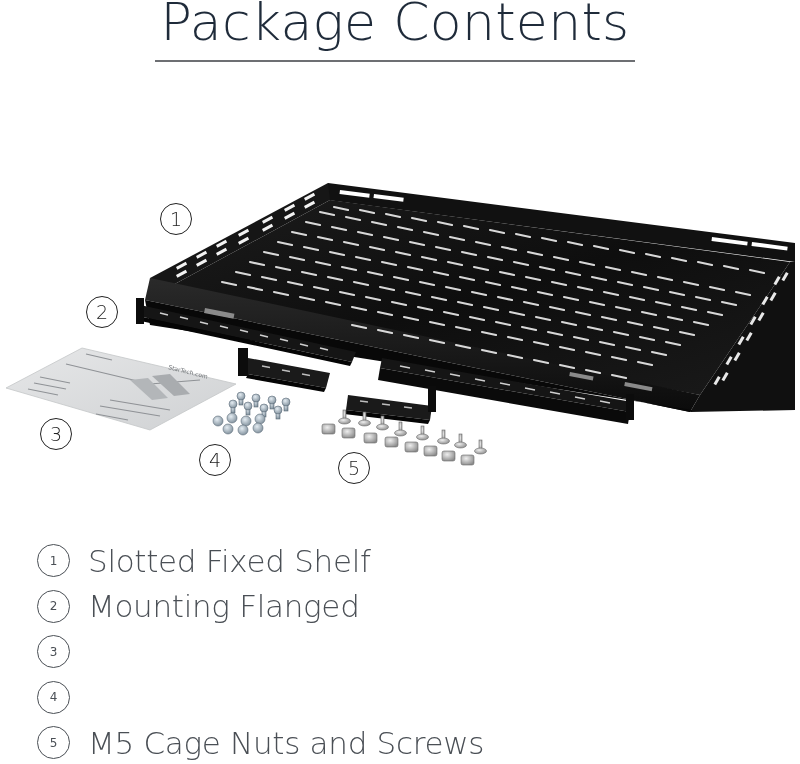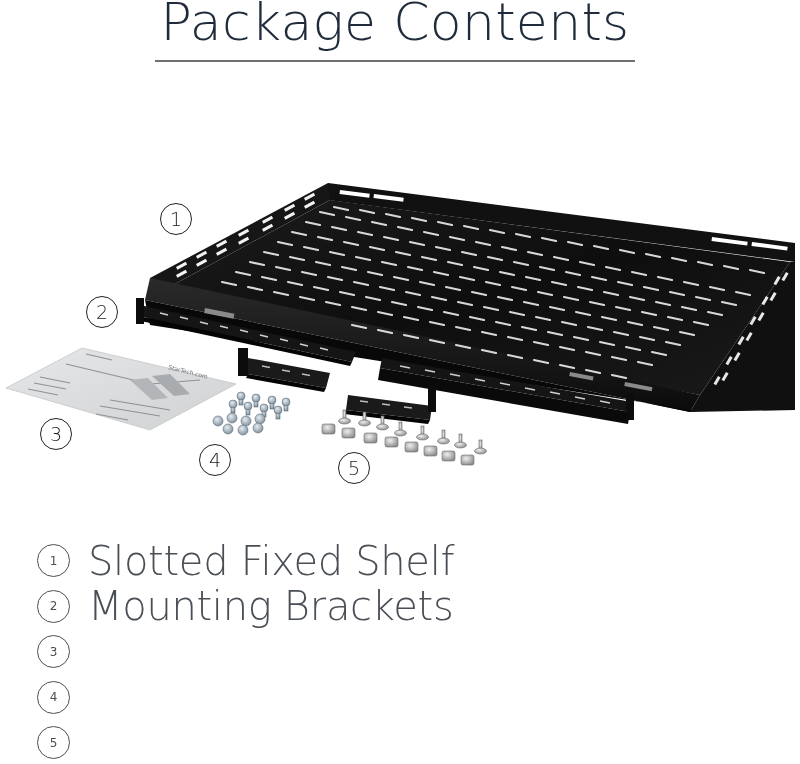--- a/index.html
+++ b/index.html
@@ -12,21 +12,21 @@
                   background: #6d6f73; }
     .illustration { position: absolute; left: 0; top: 170px; width: 800px; height: 340px; }
     .callout { position: absolute; width: 32px; height: 32px; border: 1.6px solid #222;
                border-radius: 50%; box-sizing: border-box; display: flex; align-items: center;
                justify-content: center; font-size: 19px; font-weight: 300; color: #222; background: transparent; }
     .legend { position: absolute; left: 37px; top: 538px; }
     .legend-item { display: flex; align-items: center; height: 45.5px; }
     .legend-num { width: 33px; height: 33px; border: 1.3px solid #4a4f55; border-radius: 50%;
                   box-sizing: border-box; display: flex; align-items: center; justify-content: center;
                   font-size: 12px; color: #4a4f55; margin-right: 18px; flex: 0 0 auto; }
-    .legend-label { font-size: 40px; font-weight: 200; color: #4a4f55; letter-spacing: -0.3px;
+    .legend-label { font-size: 31px; font-weight: 200; color: #4a4f55; letter-spacing: -0.3px;
                     white-space: nowrap; }
   </style>
 </head>
 <body>
 
 <div class="title">Package Contents</div>
 <div class="title-rule"></div>
 
 <svg class="illustration" viewBox="0 170 800 340" width="800" height="340" xmlns="http://www.w3.org/2000/svg">
   <defs>
@@ -238,24 +238,25 @@
 <div class="callout" style="left:199px; top:444px;">4</div>
 <div class="callout" style="left:338px; top:452px;">5</div>
 
 <div class="legend">
   <div class="legend-item">
     <span class="legend-num">1</span>
     <span class="legend-label">Slotted Fixed Shelf</span>
   </div>
   <div class="legend-item">
     <span class="legend-num">2</span>
-    <span class="legend-label">Mounting Brackets</span>
+    <span class="legend-label">Mounting Flanged</span>
   </div>
   <div class="legend-item">
     <span class="legend-num">3</span>
   </div>
   <div class="legend-item">
     <span class="legend-num">4</span>
   </div>
   <div class="legend-item">
     <span class="legend-num">5</span>
+    <span class="legend-label">M5 Cage Nuts and Screws</span>
   </div>
 </div>
 
 </body></html>

